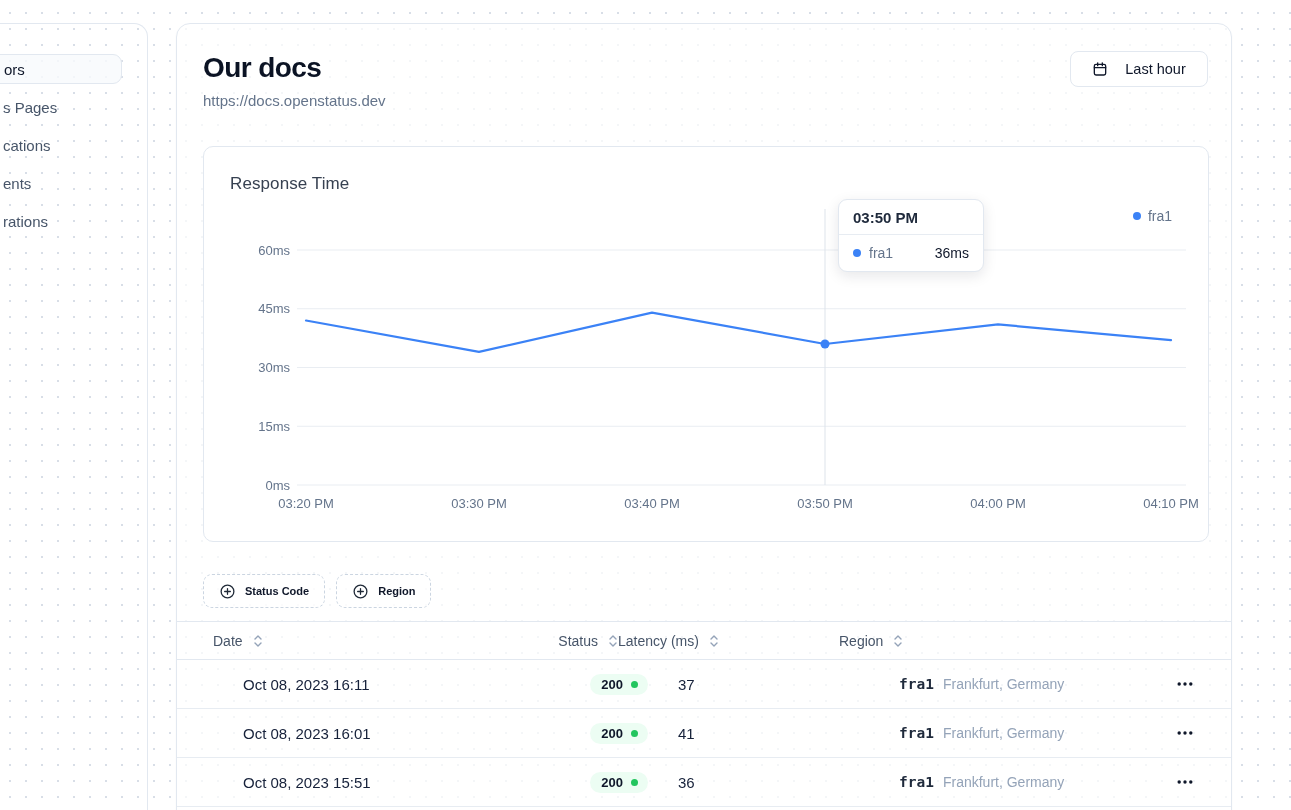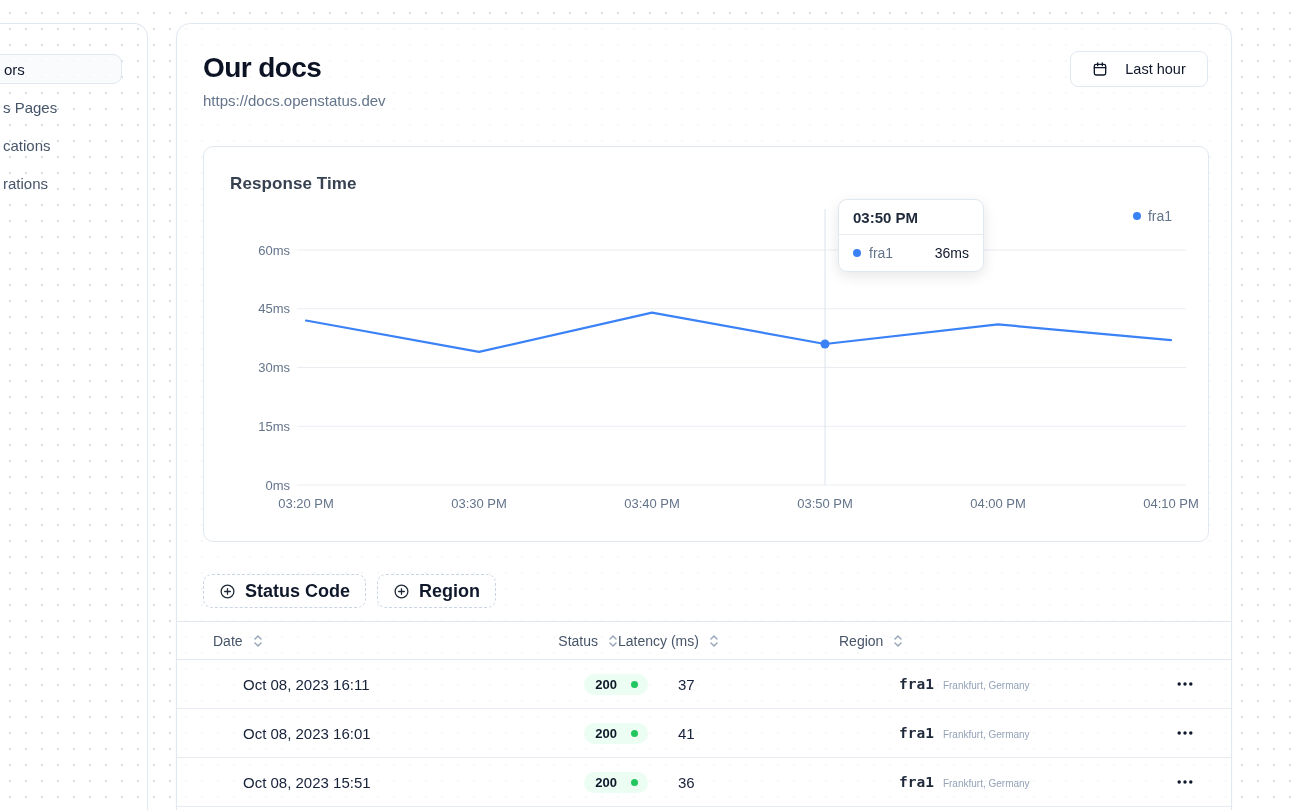--- a/index.html
+++ b/index.html
@@ -53,21 +53,21 @@
     font-family:inherit; font-size:14.5px; font-weight:500; color:#0f172a; cursor:pointer;
   }
   .btn-lasthour svg{ stroke:#0f172a; }
   
   .chart-card{
     position:absolute; left:26px; top:122px; width:1006px; height:396px;
     background:#fff; border:1px solid #e2e8f0; border-radius:10px;
   }
   .chart-title{
     position:absolute; left:26px; top:27px;
-    font-size:17px; font-weight:700; color:#374151; letter-spacing:0.1px;
+    font-size:17px; font-weight:400; color:#374151; letter-spacing:0.1px;
   }
   .chart-svg{ position:absolute; left:0; top:0; }
   .chart-svg text.tick{ font-size:13px; fill:#64748b; font-family:"Liberation Sans", sans-serif; }
   .legend{
     position:absolute; top:61px; right:36px;
     display:flex; align-items:center; gap:7px;
     font-size:14px; color:#64748b; cursor:pointer;
   }
   .dot-blue{ width:8px; height:8px; border-radius:50%; background:#3b82f6; display:inline-block; }
   .tooltip{
@@ -82,63 +82,64 @@
   .tt-row{
     padding:10px 14px; display:flex; align-items:center; gap:8px; font-size:14px;
   }
   .tt-label{ color:#64748b; margin-right:auto; }
   .tt-value{ color:#0f172a; font-weight:400; }
   
   .filters{ position:absolute; left:26px; top:550px; display:flex; gap:11px; }
   .filter-btn{
     height:34px; display:inline-flex; align-items:center; gap:9px; padding:0 15px;
     background:rgba(255,255,255,0.6); border:1px dashed #cbd5e1; border-radius:9px;
-    font-family:inherit; font-size:18px; font-weight:600; color:#0f172a; cursor:pointer;
+    font-family:inherit; font-size:11px; font-weight:600; color:#0f172a; cursor:pointer;
   }
   .filter-btn svg{ stroke:#1f2937; }
   
   .table{ position:absolute; left:0; right:0; top:597px; }
   .thead{
     height:39px; display:flex; align-items:center; padding-left:36px;
     border-top:1px solid #e2e8f0; border-bottom:1px solid #e2e8f0;
   }
   .hcell{
     display:inline-flex; align-items:center; gap:10px;
     font-size:14px; color:#475569; font-weight:500; cursor:pointer;
   }
   .col-date{ width:250px; } .col-status{ width:155px;text-align:right; } .col-latency{ width:221px; }
   .col-region{ flex:1; display:flex; align-items:baseline; gap:9px; }
   .trow{
     position:relative; height:49px; display:flex; align-items:center; padding-left:36px;
     border-bottom:1px solid #e7ecf2;
   }
   .tcell{ font-size:15px; color:#16213a;margin-left:30px; }
   .badge{
-    display:inline-flex; align-items:center; gap:14px;
+    display:inline-flex; align-items:center; gap:8px;
     background:#ecfdf3; border-radius:999px; padding:3px 10px 3px 11px;
   }
   .badge-text{ font-size:13px; font-weight:700; color:#0f172a; }
   .badge-dot{ width:7px; height:7px; border-radius:50%; background:#22c55e; }
   .region-code{ font-family:"DejaVu Sans Mono", monospace; font-weight:700; font-size:14.5px; color:#1e293b; }
-  .region-name{ font-size:10px; color:#94a3b8; }
+  .region-name{ font-size:14px; color:#94a3b8; }
   .row-menu{
     position:absolute; right:34px; top:50%; transform:translateY(-50%);
     width:24px; height:24px; display:flex; align-items:center; justify-content:center;
     background:transparent; border:none; cursor:pointer;
   }
 </style>
 </head>
 <body>
 
 <div id="stage">
 
   <nav class="sidebar">
       <div class="side-item selected">ors</div>
       <div class="side-item">s Pages</div>
       <div class="side-item">cations</div>
+      <div class="side-item">ents</div>
       <div class="side-item">rations</div>
     </nav>
 
   <section class="main-card">
 
     <h1 class="page-title">Our docs</h1>
     <div class="page-url">https://docs.openstatus.dev</div>
 
     <button class="btn-lasthour">
       <svg width="16" height="16" viewBox="0 0 24 24" fill="none" stroke-width="2" stroke-linecap="round">

